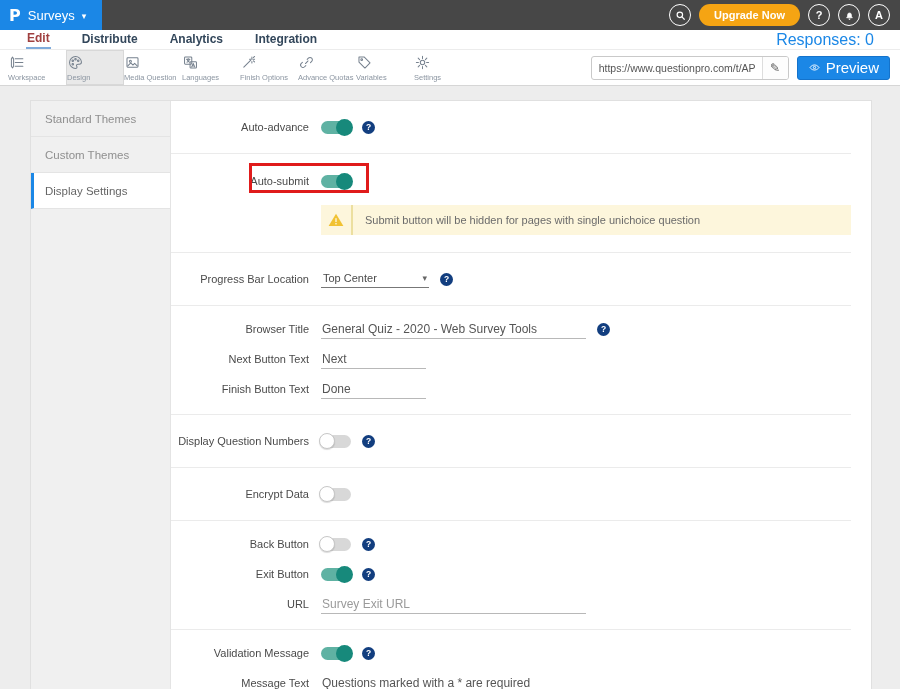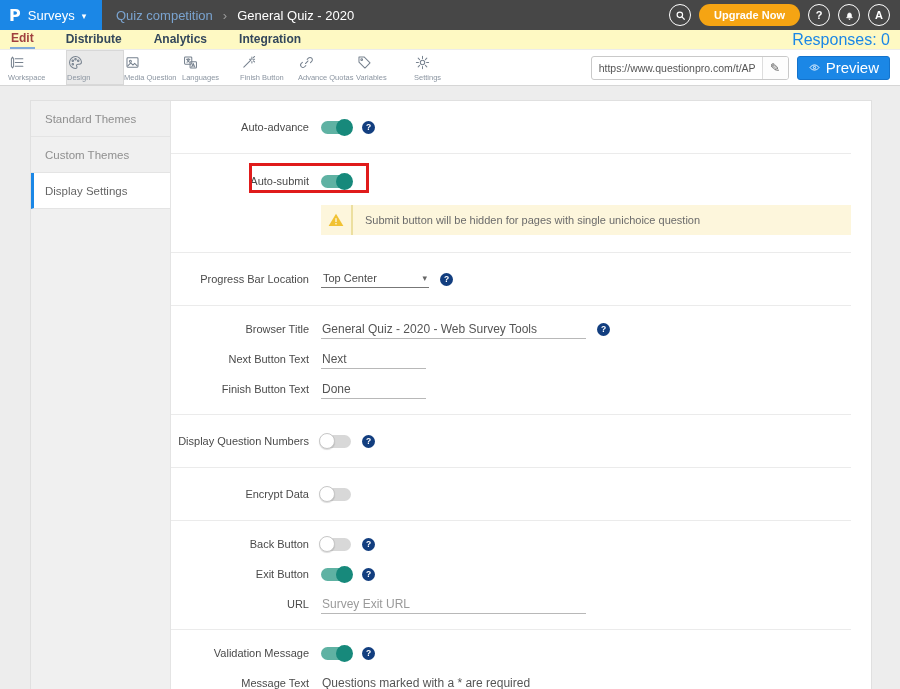--- a/index.html
+++ b/index.html
@@ -14,21 +14,21 @@
   .logo-caret { font-size:9px; margin-top:1px; }
   .crumbs { display:flex; align-items:center; gap:10px; margin-left:14px; font-size:13px; }
   .crumb-parent { color:#7aa3cf; cursor:pointer; }
   .crumb-sep { color:#9b9b9b; font-size:13px; }
   .crumb-current { color:#fff; }
   .header-right { margin-left:auto; display:flex; align-items:center; gap:8px; padding-right:10px; }
   .hdr-circle { width:22px; height:22px; border:1.5px solid #fff; border-radius:50%; display:flex; align-items:center; justify-content:center; color:#fff; font-size:11px; font-weight:bold; cursor:pointer; }
   .upgrade-btn { background:#f5a413; color:#fff; font-size:11px; font-weight:bold; border:none; border-radius:12px; padding:5px 15px; cursor:pointer; }
 
   
-  .subnav { height:19px; background:#fef9c3; display:flex; align-items:center; padding:0 10px; }
+  .subnav { height:19px; background:#ffffff; display:flex; align-items:center; padding:0 26px; }
   .subnav .tab { font-size:12px; font-weight:bold; color:#33475b; margin-right:30px; padding:1px 1px 2px; cursor:pointer; }
   .subnav .tab.active { color:#a0403f; border-bottom:2px solid #7fabdb; }
   .responses { margin-left:auto; font-size:16px; color:#1b87e6; }
 
   
   .toolbar { height:37px; background:#fff; border-top:1px solid #ececec; border-bottom:1px solid #d6d6d6; display:flex; align-items:stretch; padding-left:8px; }
   .tool-item { width:58px; display:flex; flex-direction:column; align-items:flex-start; justify-content:center; gap:2px; cursor:pointer; }
   .tool-item svg { width:17px; height:17px; stroke:#76818e; fill:none; stroke-width:1.2; stroke-linecap:round; stroke-linejoin:round; }
   .tool-item .tool-label { font-size:7.5px; color:#8b95a1; white-space:nowrap; }
   .tool-item.active { background:#e9e9e9; border:1px solid #d8d8d8; }
@@ -84,25 +84,20 @@
 </style>
 </head>
 <body>
 
 <header class="top-header">
   <div class="logo-block">
     <span class="logo-p">P</span>
     <span class="product-name">Surveys</span>
     <span class="logo-caret">▾</span>
   </div>
-  <nav class="crumbs">
-    <span class="crumb-parent">Quiz competition</span>
-    <span class="crumb-sep">›</span>
-    <span class="crumb-current">General Quiz - 2020</span>
-  </nav>
   <div class="header-right">
     <span class="hdr-circle">
       <svg viewBox="0 0 20 20" width="13" height="13" fill="none" stroke="#fff" stroke-width="1.8" stroke-linecap="round">
           <circle cx="9" cy="9" r="4.2"></circle>
           <path d="M12.2 12.2l3.6 3.6"></path>
         </svg>
     </span>
     <button class="upgrade-btn">Upgrade Now</button>
     <span class="hdr-circle">?</span>
     <span class="hdr-circle">
@@ -156,21 +151,21 @@
         <rect x="9.5" y="9" width="7.5" height="7.5" rx="1"></rect>
         <path d="M11.4 15.2l1.8-4.2 1.8 4.2M11.9 14h2.7"></path>
       </svg>
     <span class="tool-label">Languages</span>
   </div>
   <div class="tool-item">
     <svg viewBox="0 0 20 20">
         <path d="M4.5 15.5l8.2-8.2"></path>
         <path d="M14 3.5v2M14 8.7v2M11.2 6.1h2M15.2 6.1h2M15.8 4.2l1.3-1.3M15.8 8l1.3 1.3"></path>
       </svg>
-    <span class="tool-label">Finish Button</span>
+    <span class="tool-label">Finish Options</span>
   </div>
   <div class="tool-item">
     <svg viewBox="0 0 20 20">
         <path d="M8.8 11.2l3-3"></path>
         <path d="M10.8 6.3l1.4-1.4a2.7 2.7 0 013.9 3.9l-1.4 1.4"></path>
         <path d="M9.2 13.7L7.8 15a2.7 2.7 0 01-3.9-3.9l1.4-1.4"></path>
       </svg>
     <span class="tool-label">Advance Quotas</span>
   </div>
   <div class="tool-item">

